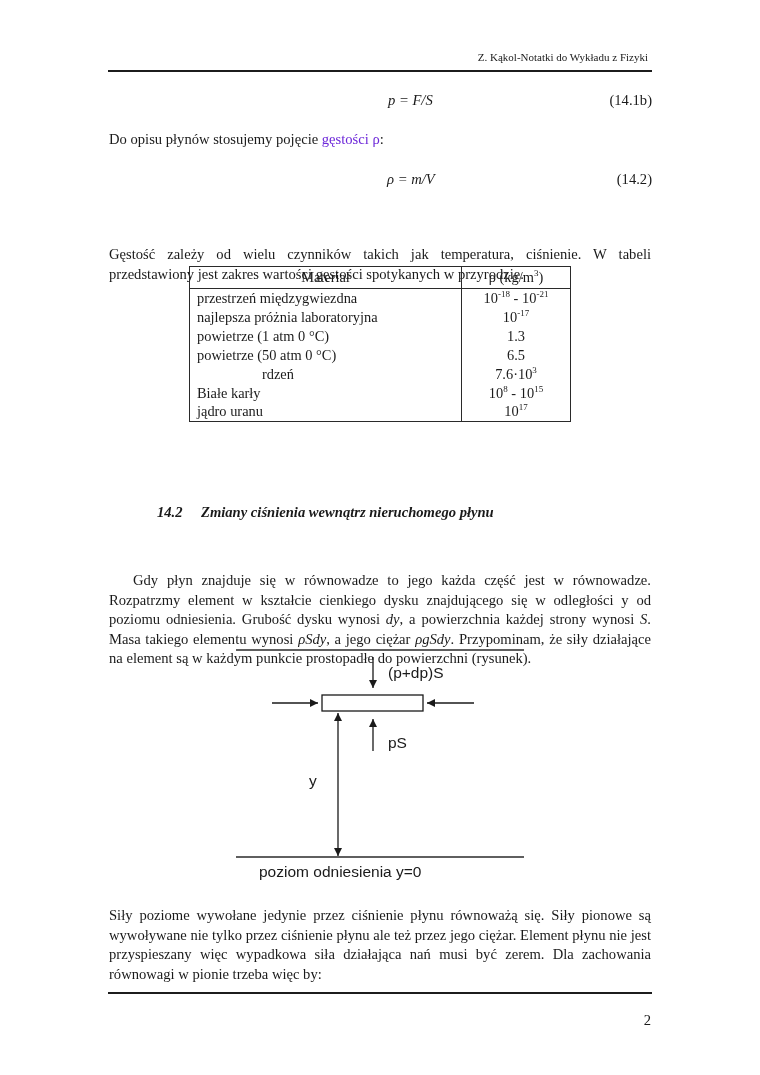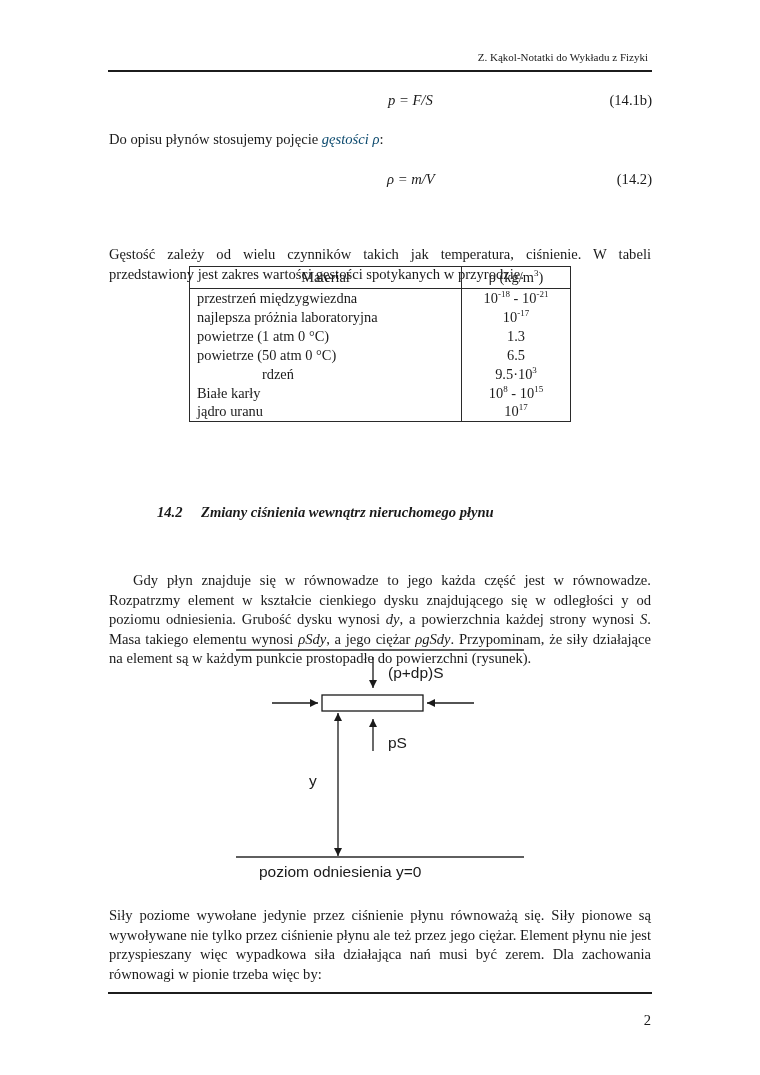--- a/index.html
+++ b/index.html
@@ -11,21 +11,21 @@
     .abs { position: absolute; }
     .header-text {
       right: 112px; top: 51px; font-size: 11px; white-space: nowrap; margin-left: 23px;
     }
     .rule { left: 108px; width: 544px; height: 2px; background: #1c1c1c; }
     .eq { font-style: italic; white-space: nowrap; margin-left: 32px; }
     .eqnum { right: 108px; white-space: nowrap; }
     .para {
       left: 109px; width: 542px; line-height: 19.6px; text-align: justify; margin-top: 36px;
     }
-    .link { color: #0c4a6e; font-style: italic; }
+    .link { color: #6d28d9; }
     .it { font-style: italic; }
     .indent { text-indent: 24px; }
 
     table.density {
       position: absolute; left: 189px; top: 266px; width: 382px;
       border-collapse: collapse; border: 1.5px solid #2a2a2a;
       font-size: 14.4px;
     }
     table.density th, table.density td {
       padding: 0 0 0 7px; line-height: 18.9px; font-weight: normal;
@@ -83,21 +83,21 @@
       <tr>
         <td>powietrze (1 atm 0 °C)</td>
         <td class="val"><span>1.3</span></td>
       </tr>
       <tr>
         <td>powietrze (50 atm 0 °C)</td>
         <td class="val"><span>6.5</span></td>
       </tr>
       <tr>
         <td class="sub">rdzeń</td>
-        <td class="val"><span>9.5·10</span><sup>3</sup></td>
+        <td class="val"><span>7.6·10</span><sup>3</sup></td>
       </tr>
       <tr>
         <td>Białe karły</td>
         <td class="val"><span>10</span><sup>8</sup><span style="white-space: pre;"> - </span><span>10</span><sup>15</sup></td>
       </tr>
       <tr>
         <td>jądro uranu</td>
         <td class="val"><span>10</span><sup>17</sup></td>
       </tr>
     </tbody>

